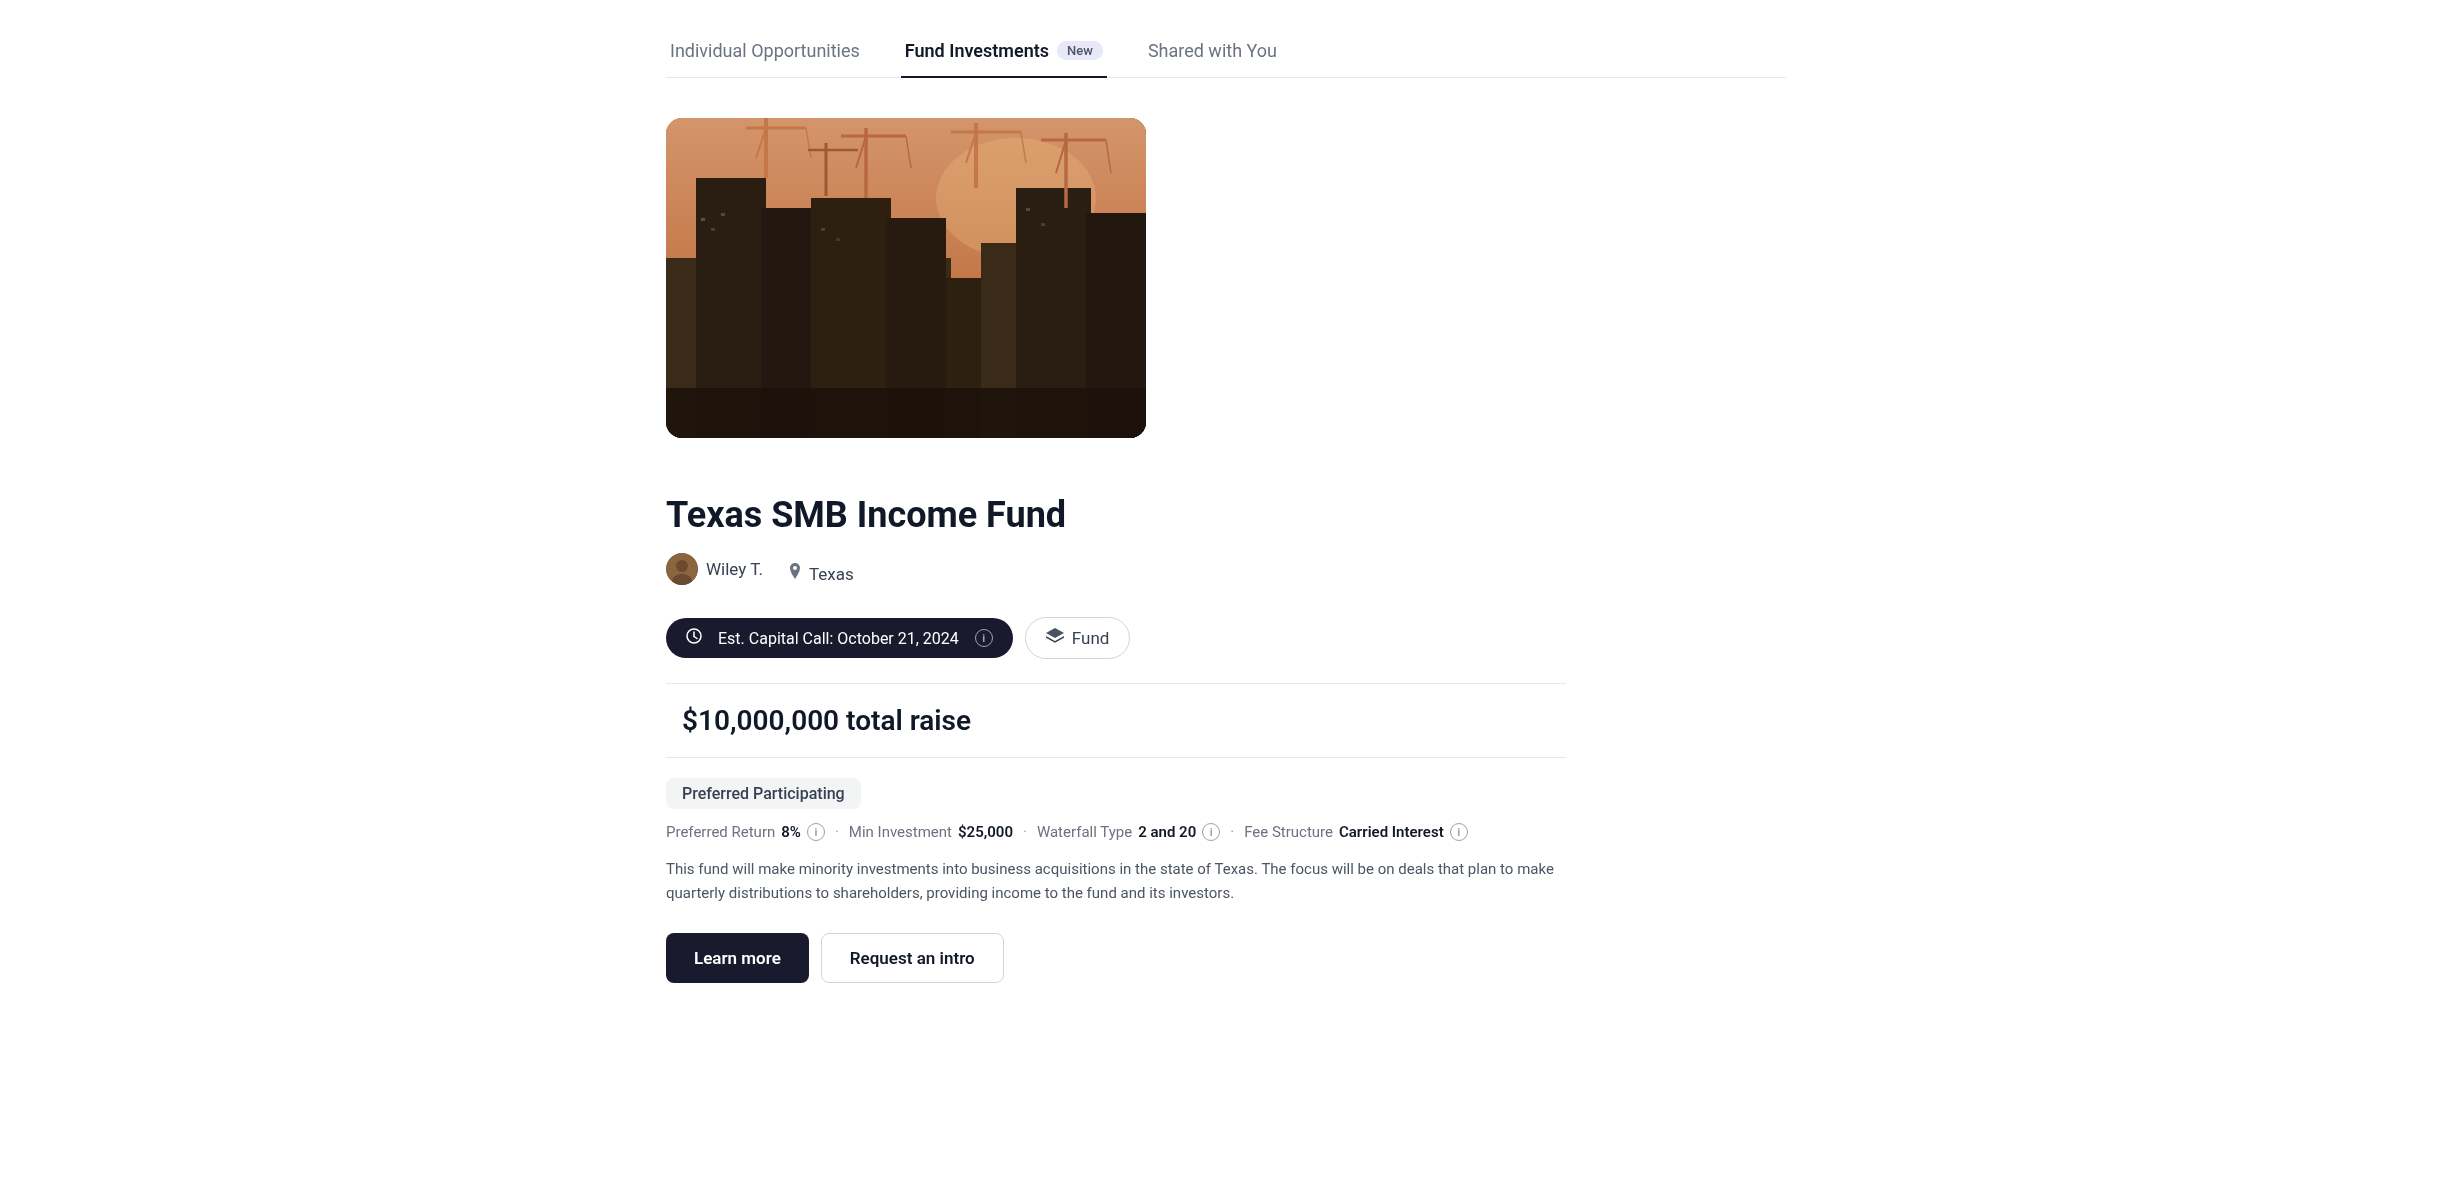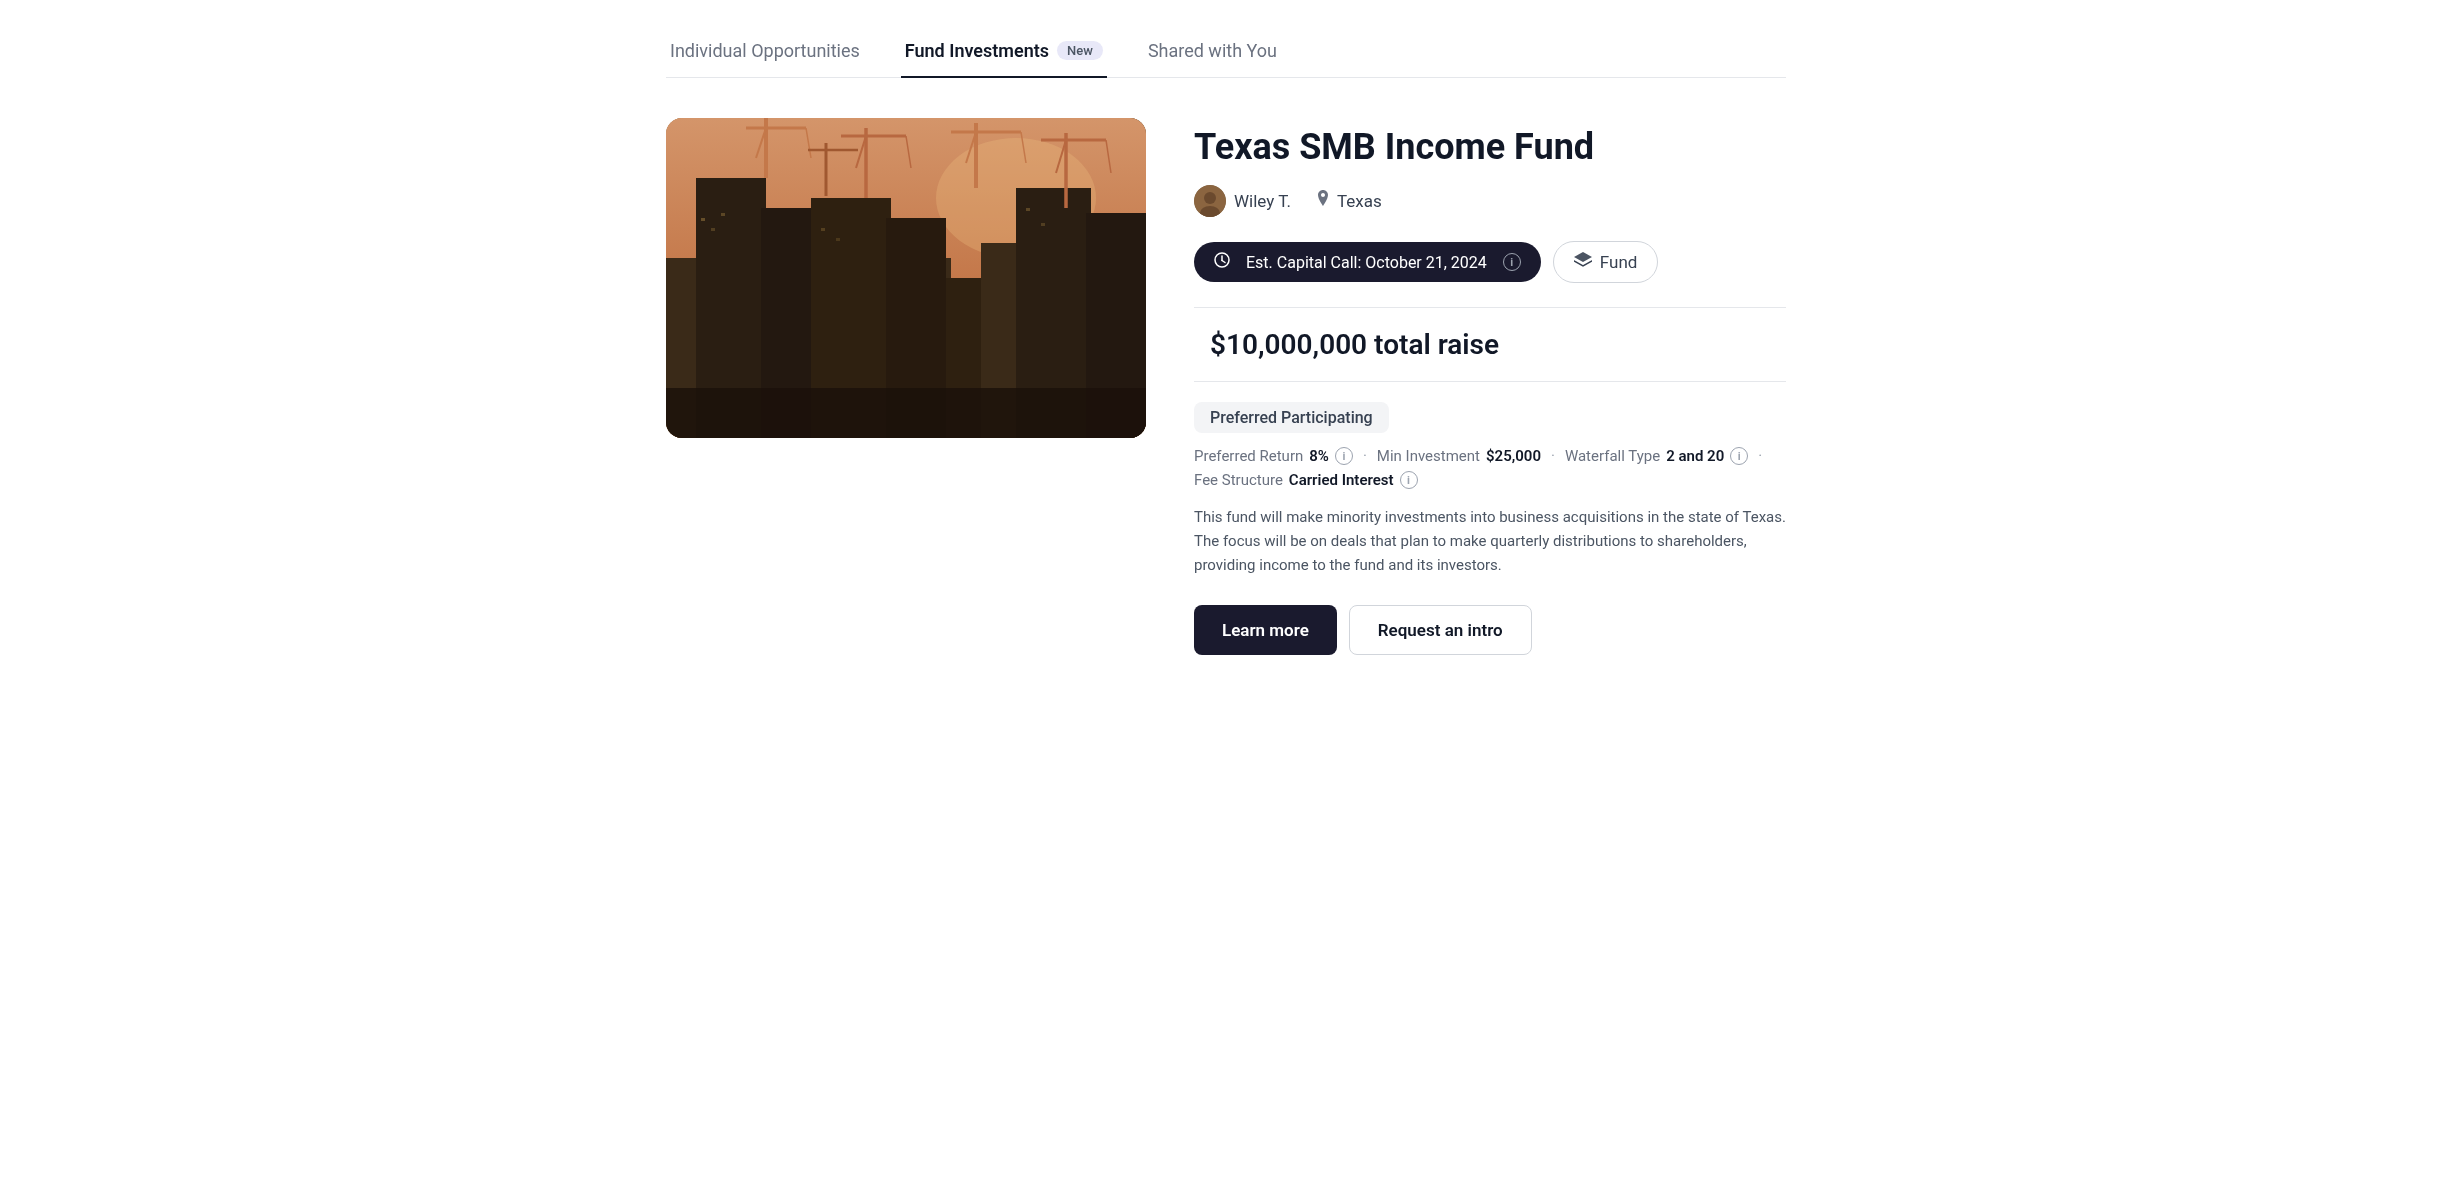--- a/index.html
+++ b/index.html
@@ -68,20 +68,21 @@
       padding: 2px 10px;
       border-radius: 12px;
       font-weight: 500;
     }
 
     
     .fund-card {
       display: flex;
       gap: 48px;
       align-items: flex-start;
+      flex-direction: column;
     }
 
     .fund-image {
       width: 480px;
       min-width: 480px;
       height: 320px;
       border-radius: 16px;
       overflow: hidden;
       background: #8b7355;
       flex-shrink: 0;
@@ -118,23 +119,23 @@
     .fund-title {
       font-size: 36px;
       font-weight: 700;
       color: #111827;
       margin-bottom: 16px;
       line-height: 1.2;
     }
 
     .fund-meta {
       display: flex;
-      align-items: center;
+      align-items: flex-end;
       gap: 24px;
-      margin-bottom: 24px;
+      margin-bottom: 32px;
     }
 
     .fund-author {
       display: flex;
       align-items: center;
       gap: 8px;
       font-size: 17px;
       color: #374151;
     }
 

